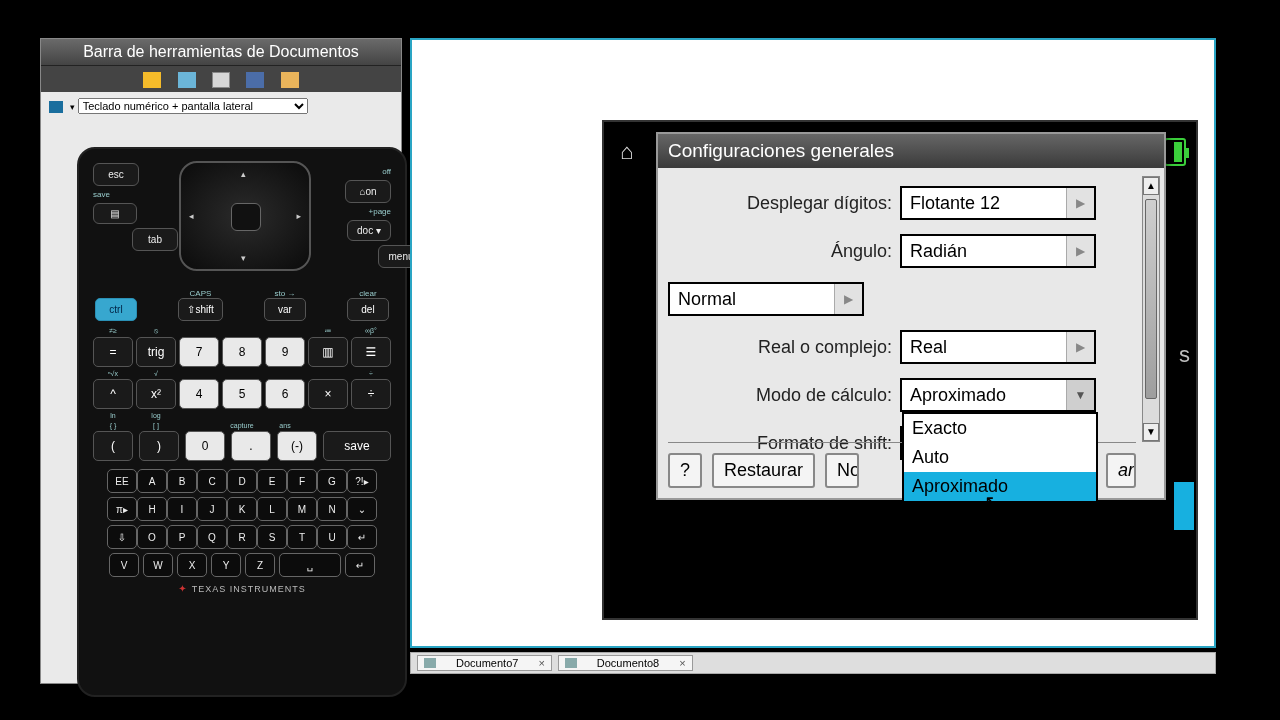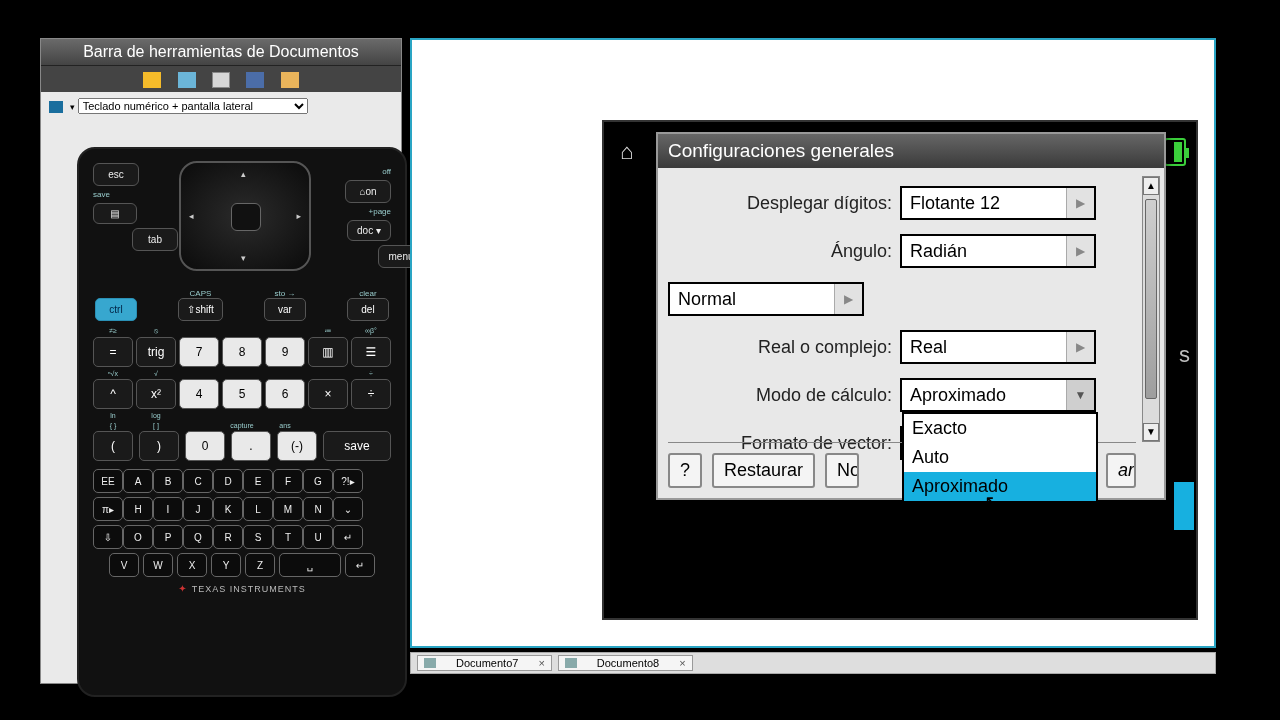--- a/index.html
+++ b/index.html
@@ -45,21 +45,21 @@
 
 .keygrid { margin-top:6px; }
 .keygrid .row { display:flex; justify-content:space-between; margin:2px 0; }
 .key { background:#1a1a1a; border:1px solid #555; border-radius:5px; color:#fff; font-size:12px; width:40px; height:30px; display:flex; align-items:center; justify-content:center; }
 .key.wht { background:#e9e9e9; color:#000; }
 .key.wide { width:68px; }
 .sup { font-size:7px; color:#9cc; text-align:center; width:40px; }
 .sup-row { display:flex; justify-content:space-between; margin-top:3px; }
 
 .alpha { margin-top:8px; }
-.alpha .row { display:flex; justify-content:flex-start; margin:4px 0; }
+.alpha .row { display:flex; justify-content:center; margin:4px 0; }
 .akey { width:30px; height:24px; border:1px solid #666; border-radius:5px; background:#0c0c0c; color:#eee; font-size:10px; display:flex; align-items:center; justify-content:center; }
 .akey.space { width:62px; }
 
 .brand { text-align:center; color:#bbb; font-size:9px; letter-spacing:1px; margin-top:6px; }
 .brand .logo{ color:#c33; font-size:10px; margin-right:4px; }
 
 
 .right-panel { position: absolute; left: 370px; top: 0; width: 806px; height: 610px; background: #fff; border: 2px solid #2aa5c4; }
 .emu-screen { position: absolute; left: 190px; top: 80px; width: 596px; height: 500px; background: #000; border: 2px solid #333; }
 .emu-titlebar { position:absolute; left:16px; top:10px; right:10px; height:40px; display:flex; align-items:center; }
@@ -317,21 +317,21 @@
               </div>
             </div>
           <div class="frow">
               <div class="flabel">Modo de cálculo:</div>
             <div class="fsel open">
                 <div class="txt">Aproximado</div>
                 <div class="arr">▼</div>
               </div>
             </div>
           <div class="frow">
-              <div class="flabel">Formato de vector:</div>
+              <div class="flabel">Formato de shift:</div>
             <div class="fsel">
                 <div class="txt"></div>
                 <div class="arr">▶</div>
               </div>
             </div>
 
           <div class="dropdown">
             <div class="opt">Exacto</div>
             <div class="opt">Auto</div>
             <div class="opt hi">Aproximado</div>

